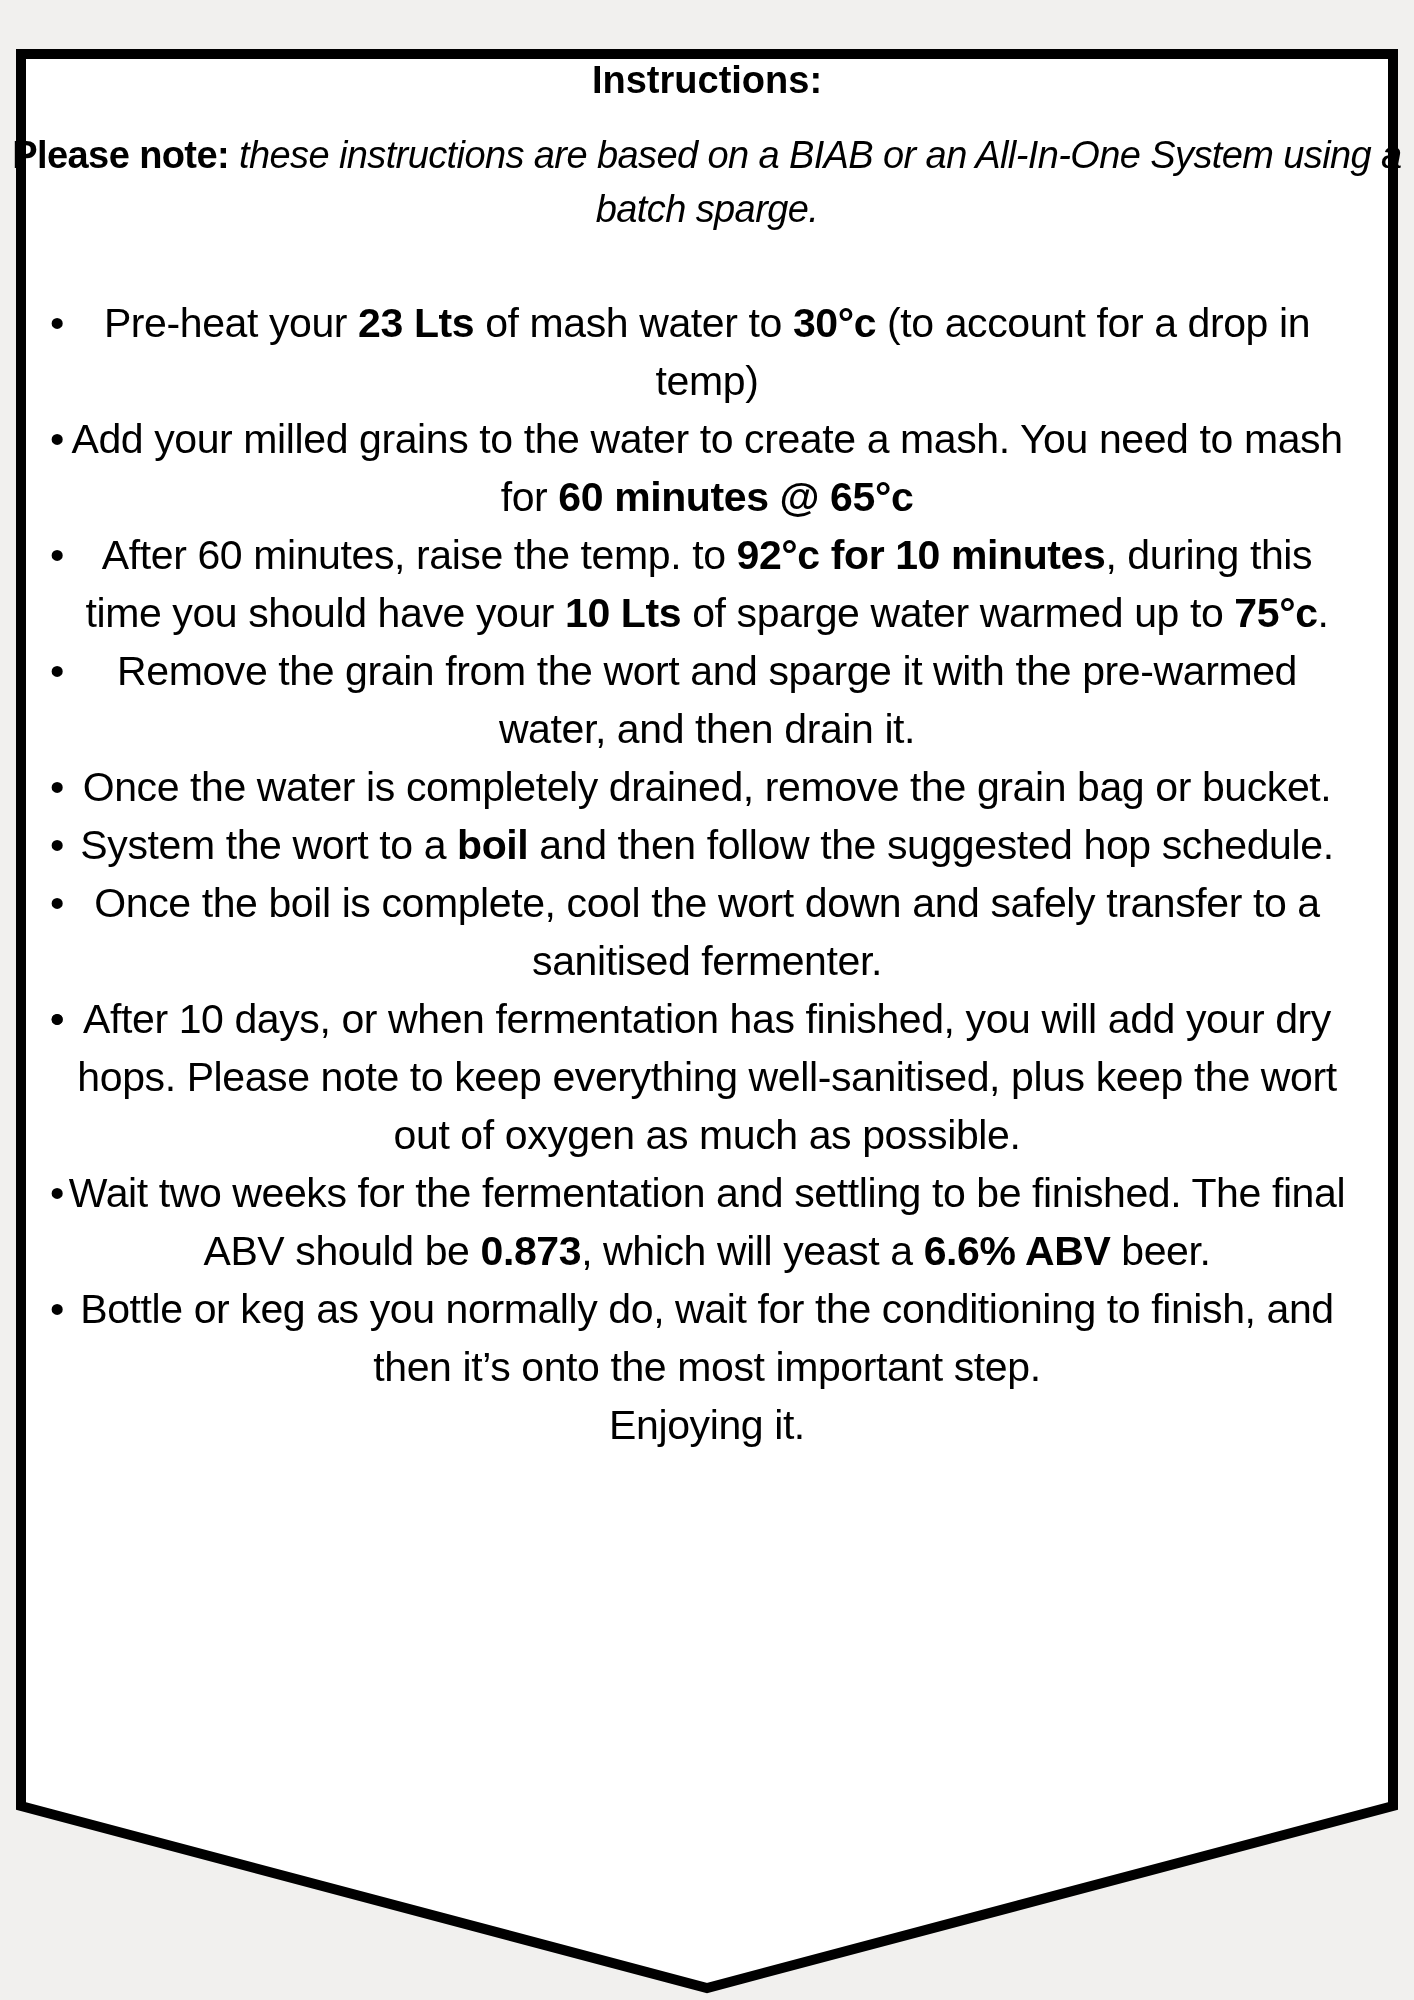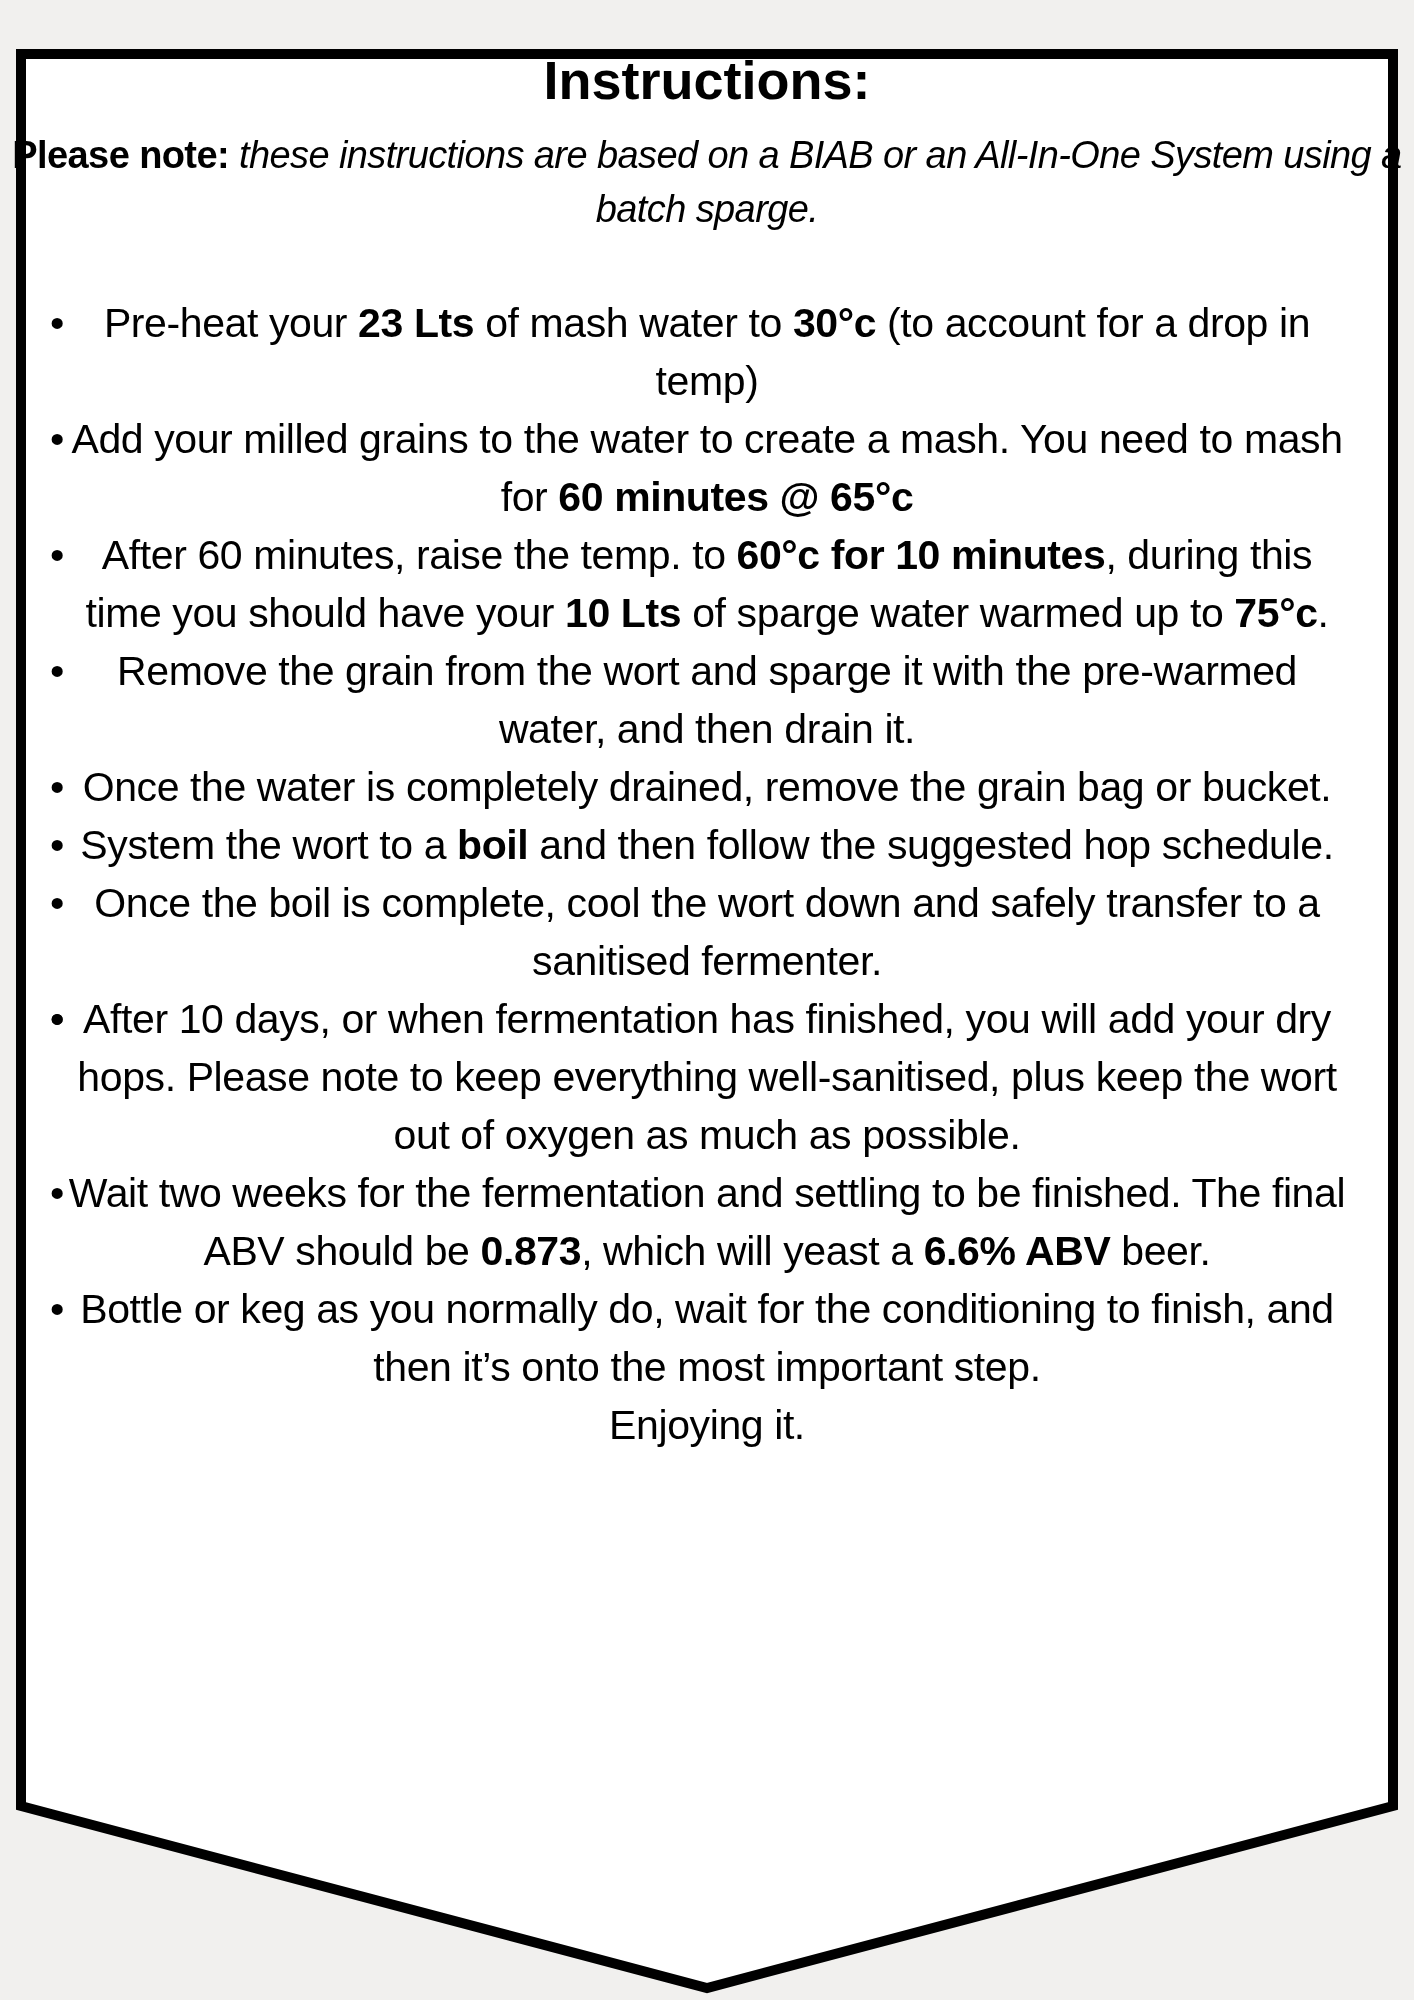--- a/index.html
+++ b/index.html
@@ -23,21 +23,21 @@
     height: 2000px;
   }
   .content {
     position: absolute;
     left: 17px;
     top: 54px;
     width: 1380px;
     text-align: center;
   }
   .title {
-    font-size: 54px;
+    font-size: 38px;
     line-height: 52px;
     font-weight: 700;
   }
   .note {
     margin: 22px -17px 0 -17px;
     font-size: 38px;
     line-height: 54px;
     letter-spacing: -0.6px;
     white-space: pre-wrap;
   }
@@ -78,21 +78,21 @@
     <li>
       <span class="bullet">•</span>
       <span class="li-text"><span>Pre-heat your </span><span class="b">23 Lts</span><span> of mash water to </span><span class="b">30°c</span><span> (to account for a drop in temp)</span></span>
     </li>
     <li>
       <span class="bullet">•</span>
       <span class="li-text"><span>Add your milled grains to the water to create a mash. You need to mash for </span><span class="b">60 minutes @ 65°c</span></span>
     </li>
     <li>
       <span class="bullet">•</span>
-      <span class="li-text"><span>After 60 minutes, raise the temp. to </span><span class="b">60°c for 10 minutes</span><span>, during this time you should have your </span><span class="b">10 Lts</span><span> of sparge water warmed up to </span><span class="b">75°c</span><span>.</span></span>
+      <span class="li-text"><span>After 60 minutes, raise the temp. to </span><span class="b">92°c for 10 minutes</span><span>, during this time you should have your </span><span class="b">10 Lts</span><span> of sparge water warmed up to </span><span class="b">75°c</span><span>.</span></span>
     </li>
     <li>
       <span class="bullet">•</span>
       <span class="li-text"><span>Remove the grain from the wort and sparge it with the pre-warmed water, and then drain it.</span></span>
     </li>
     <li>
       <span class="bullet">•</span>
       <span class="li-text"><span>Once the water is completely drained, remove the grain bag or bucket.</span></span>
     </li>
     <li>

